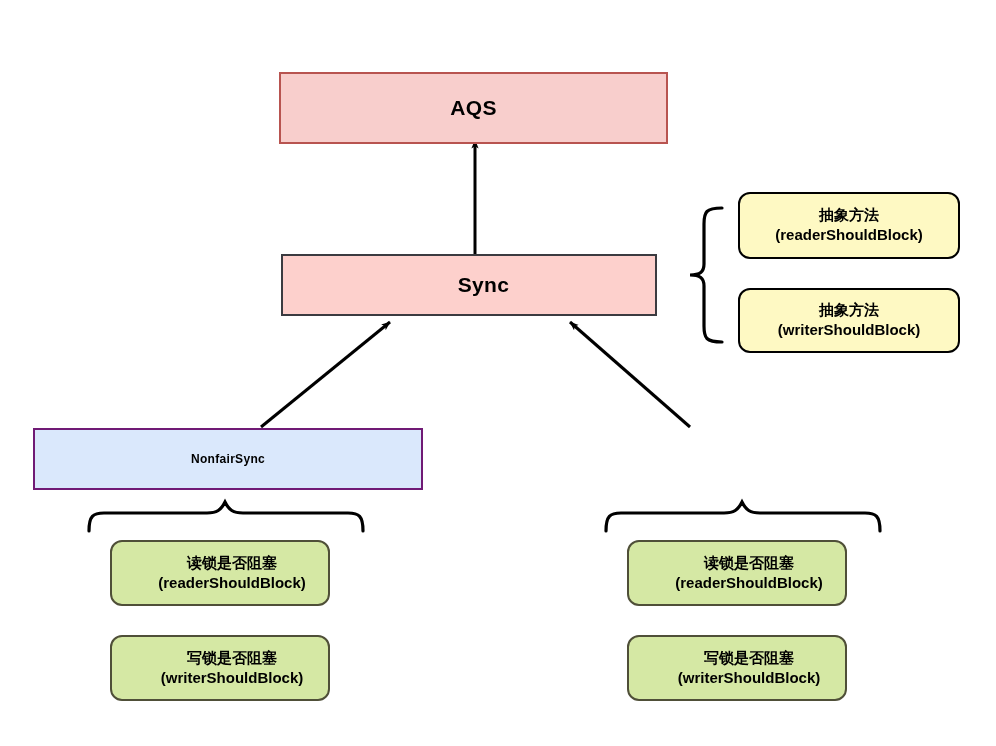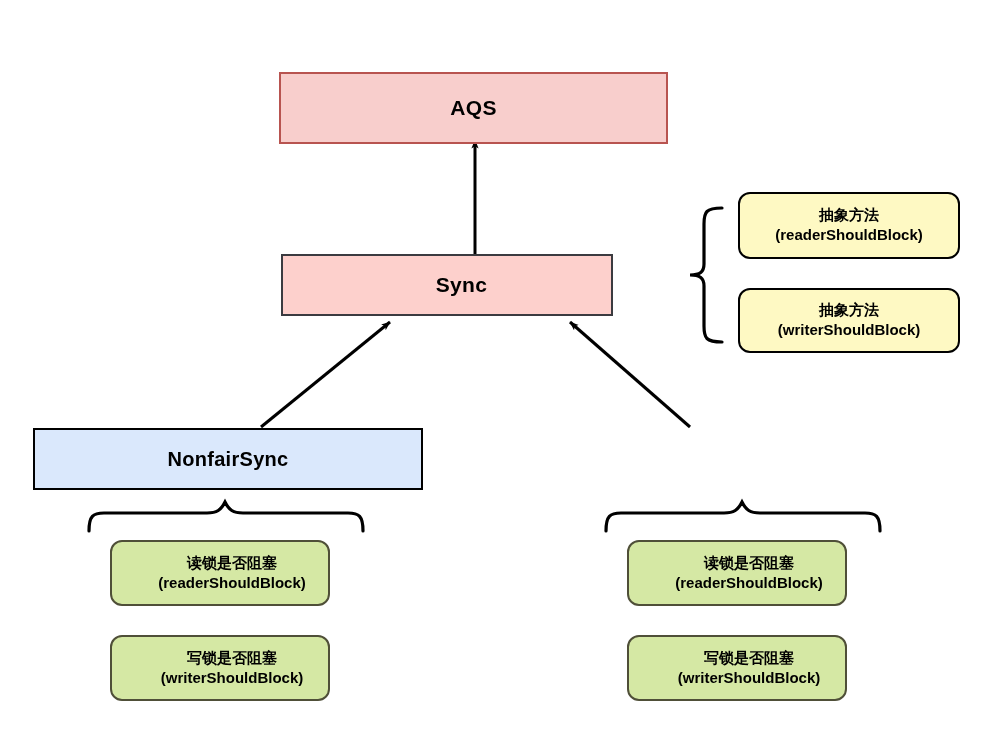--- a/index.html
+++ b/index.html
@@ -39,22 +39,22 @@
   
   .node.pink-dark {
     background: #fdd0cc;
     border: 2px solid #3b3b40;
     font-size: 21px;
     letter-spacing: 0.3px;
   }
   
   .node.blue {
     background: #dae8fc;
-    border: 2px solid #000000;
-    font-size: 20px;
+    border: 2px solid #701a75;
+    font-size: 12px;
     letter-spacing: 0.3px;
   }
   
   .node.white-round {
     background: #fef9c3;
     border: 2px solid #000000;
     border-radius: 12px;
     font-size: 15px;
   }
   
@@ -125,21 +125,21 @@
              C 734 513, 738 510, 742 502
              C 746 510, 750 513, 760 513
              L 865 513
              C 876 513, 880 516, 880 531" fill="none" stroke="#000000" stroke-width="3.2" stroke-linecap="round"></path>
   </svg>
 
   <div class="node pink-top" style="left:279px; top:72px; width:389px; height:72px;justify-content:center;">
     <span>AQS</span>
   </div>
 
-  <div class="node pink-dark" style="left:281px; top:254px; width:332px; height:62px;padding-left:29px;">
+  <div class="node pink-dark" style="left:281px; top:254px; width:376px; height:62px;padding-left:29px;">
     <span>Sync</span>
   </div>
 
   <div class="node white-round" style="left:738px; top:192px; width:222px; height:67px;">
     <span class="line1">抽象方法</span>
     <span class="line2">(readerShouldBlock)</span>
   </div>
 
   <div class="node white-round" style="left:738px; top:288px; width:222px; height:65px;">
     <span class="line1">抽象方法</span>

